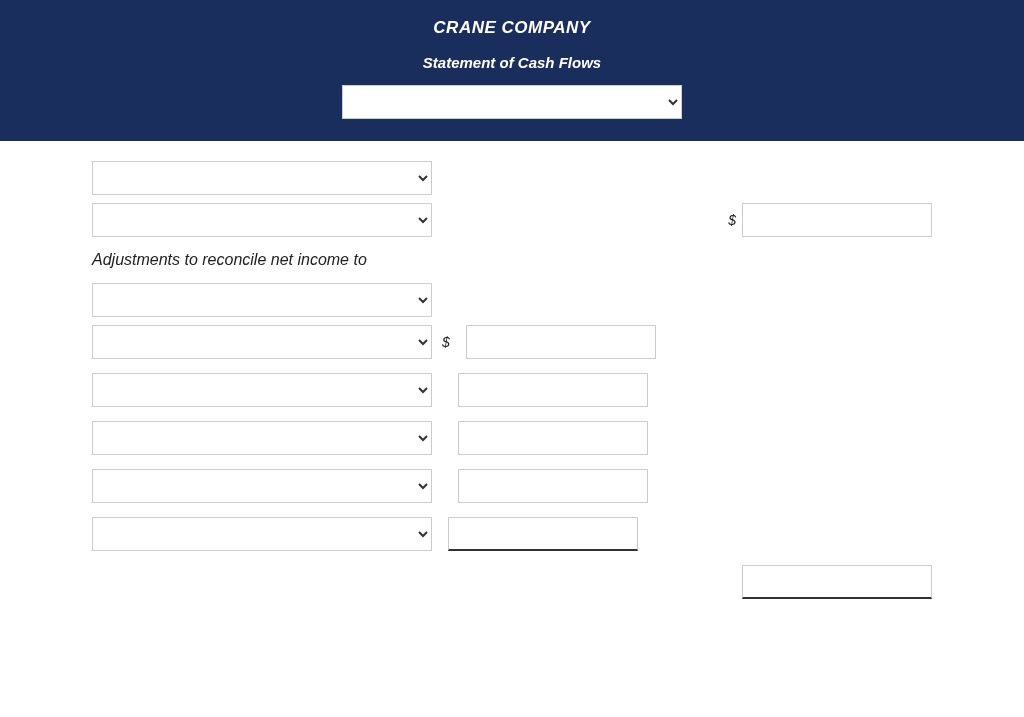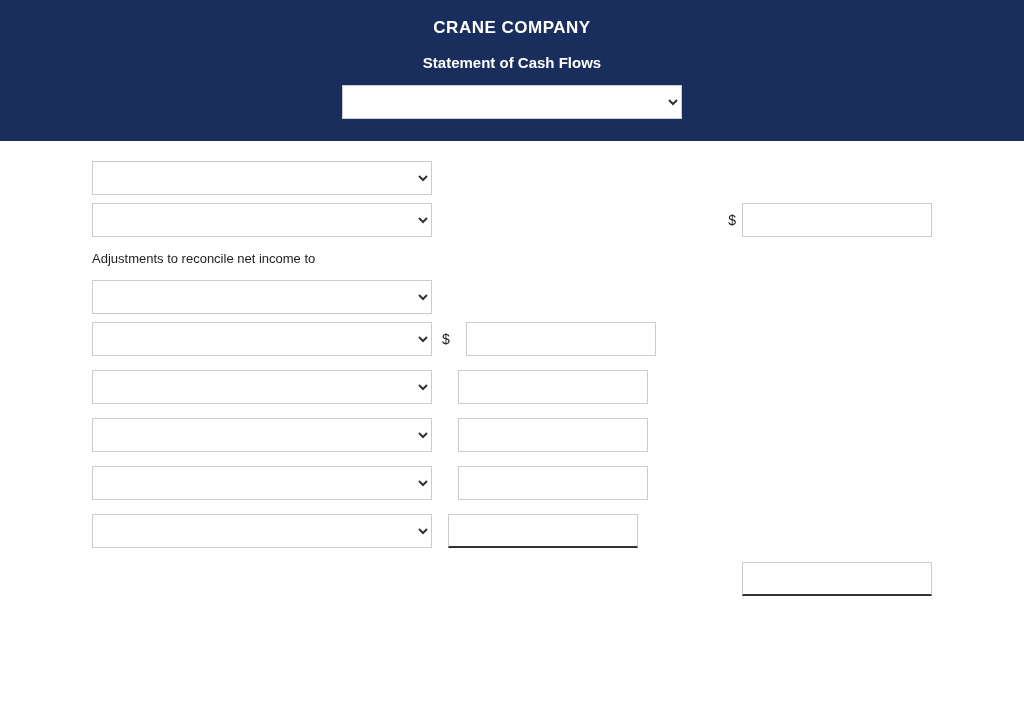--- a/index.html
+++ b/index.html
@@ -1,18 +1,19 @@
 <!DOCTYPE html>
 <html><head>
   <meta charset="utf-8">
   <style>
     * {
       box-sizing: border-box;
       margin: 0;
       padding: 0;
+      font-style: italic;
     }
 
     body {
       font-family: Arial, sans-serif;
       background: #fff;
       font-size: 14px;
       color: #222;
     }
 
     .header {
@@ -96,21 +97,21 @@
     .input-field-wide {
       width: 190px;
       height: 34px;
       border: 1px solid #ccc;
       padding: 0 8px;
       font-size: 13px;
       background: #fff;
     }
 
     .adjustments-label {
-      font-size: 13px;
+      font-size: 16px;
       margin-bottom: 14px;
       margin-top: 10px;
       color: #222;
     }
 
     .section-gap {
       margin-bottom: 8px;
     }
 
     

